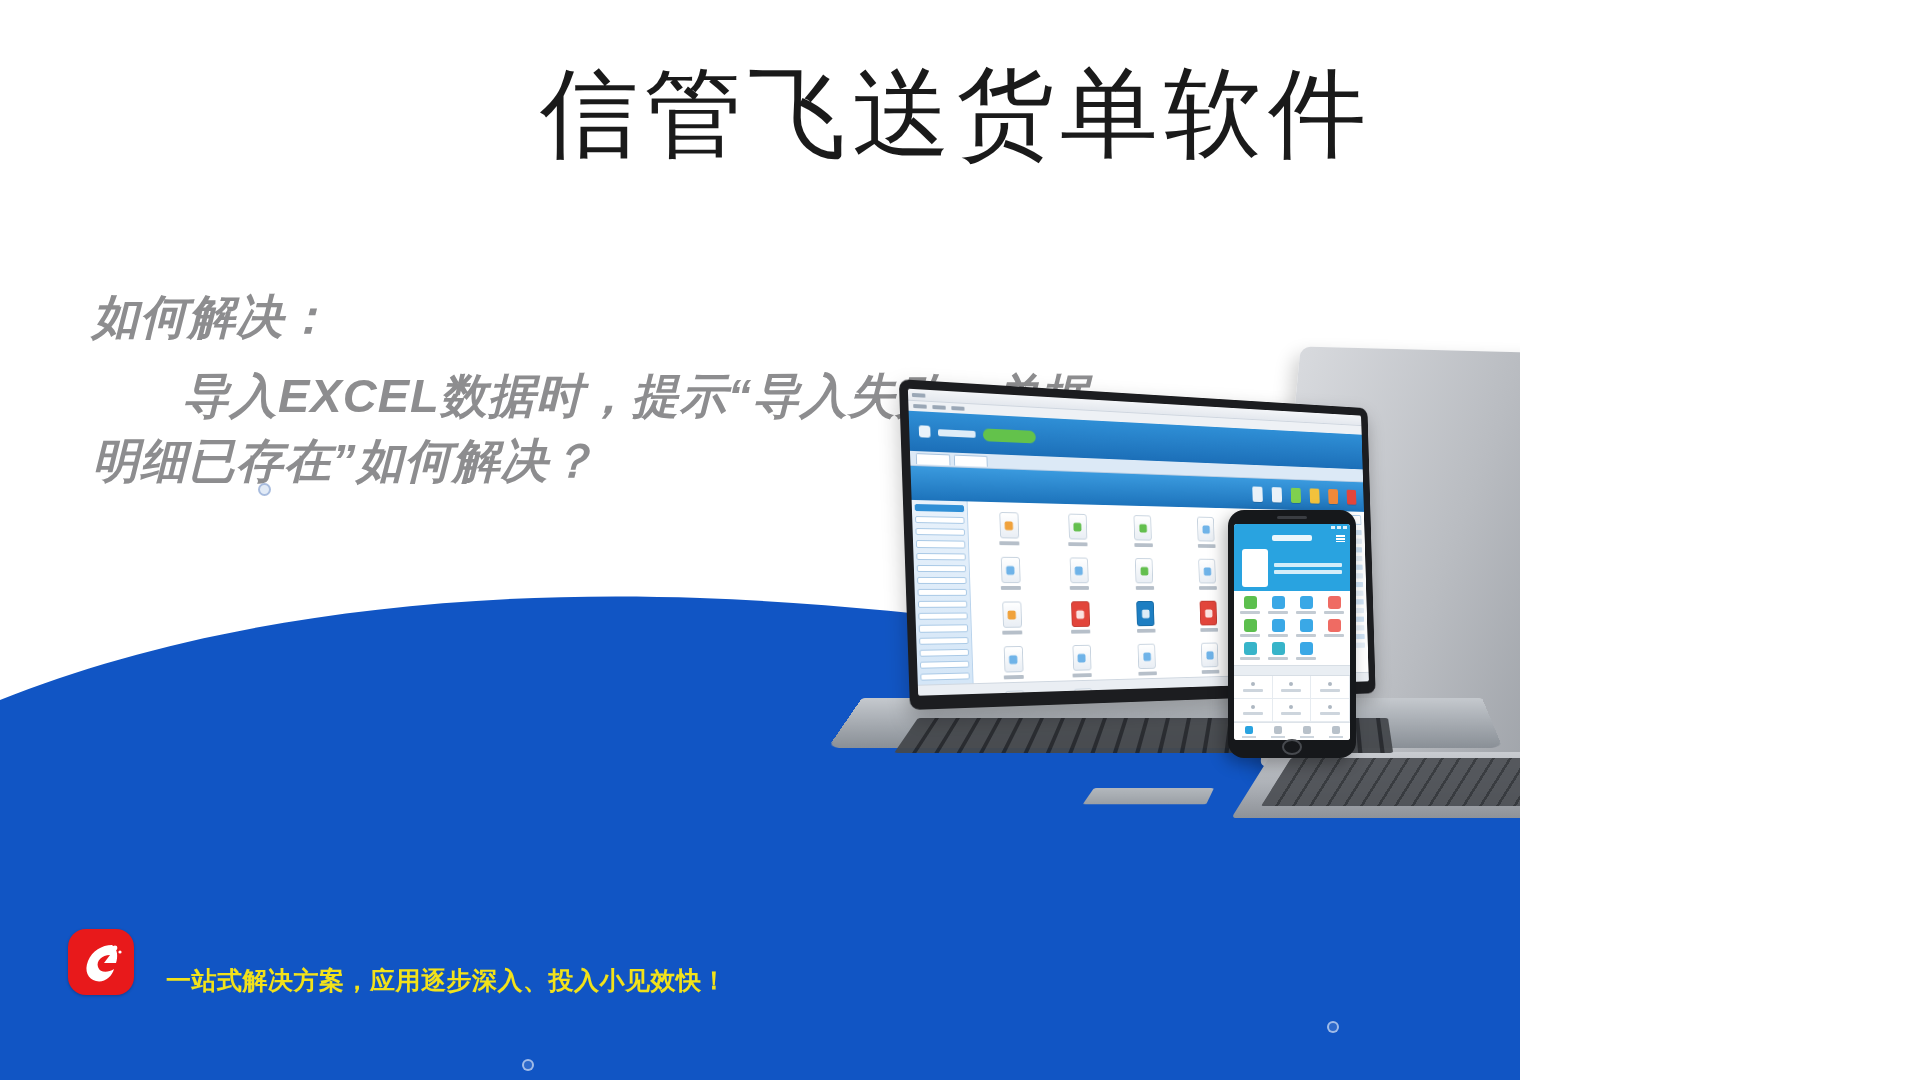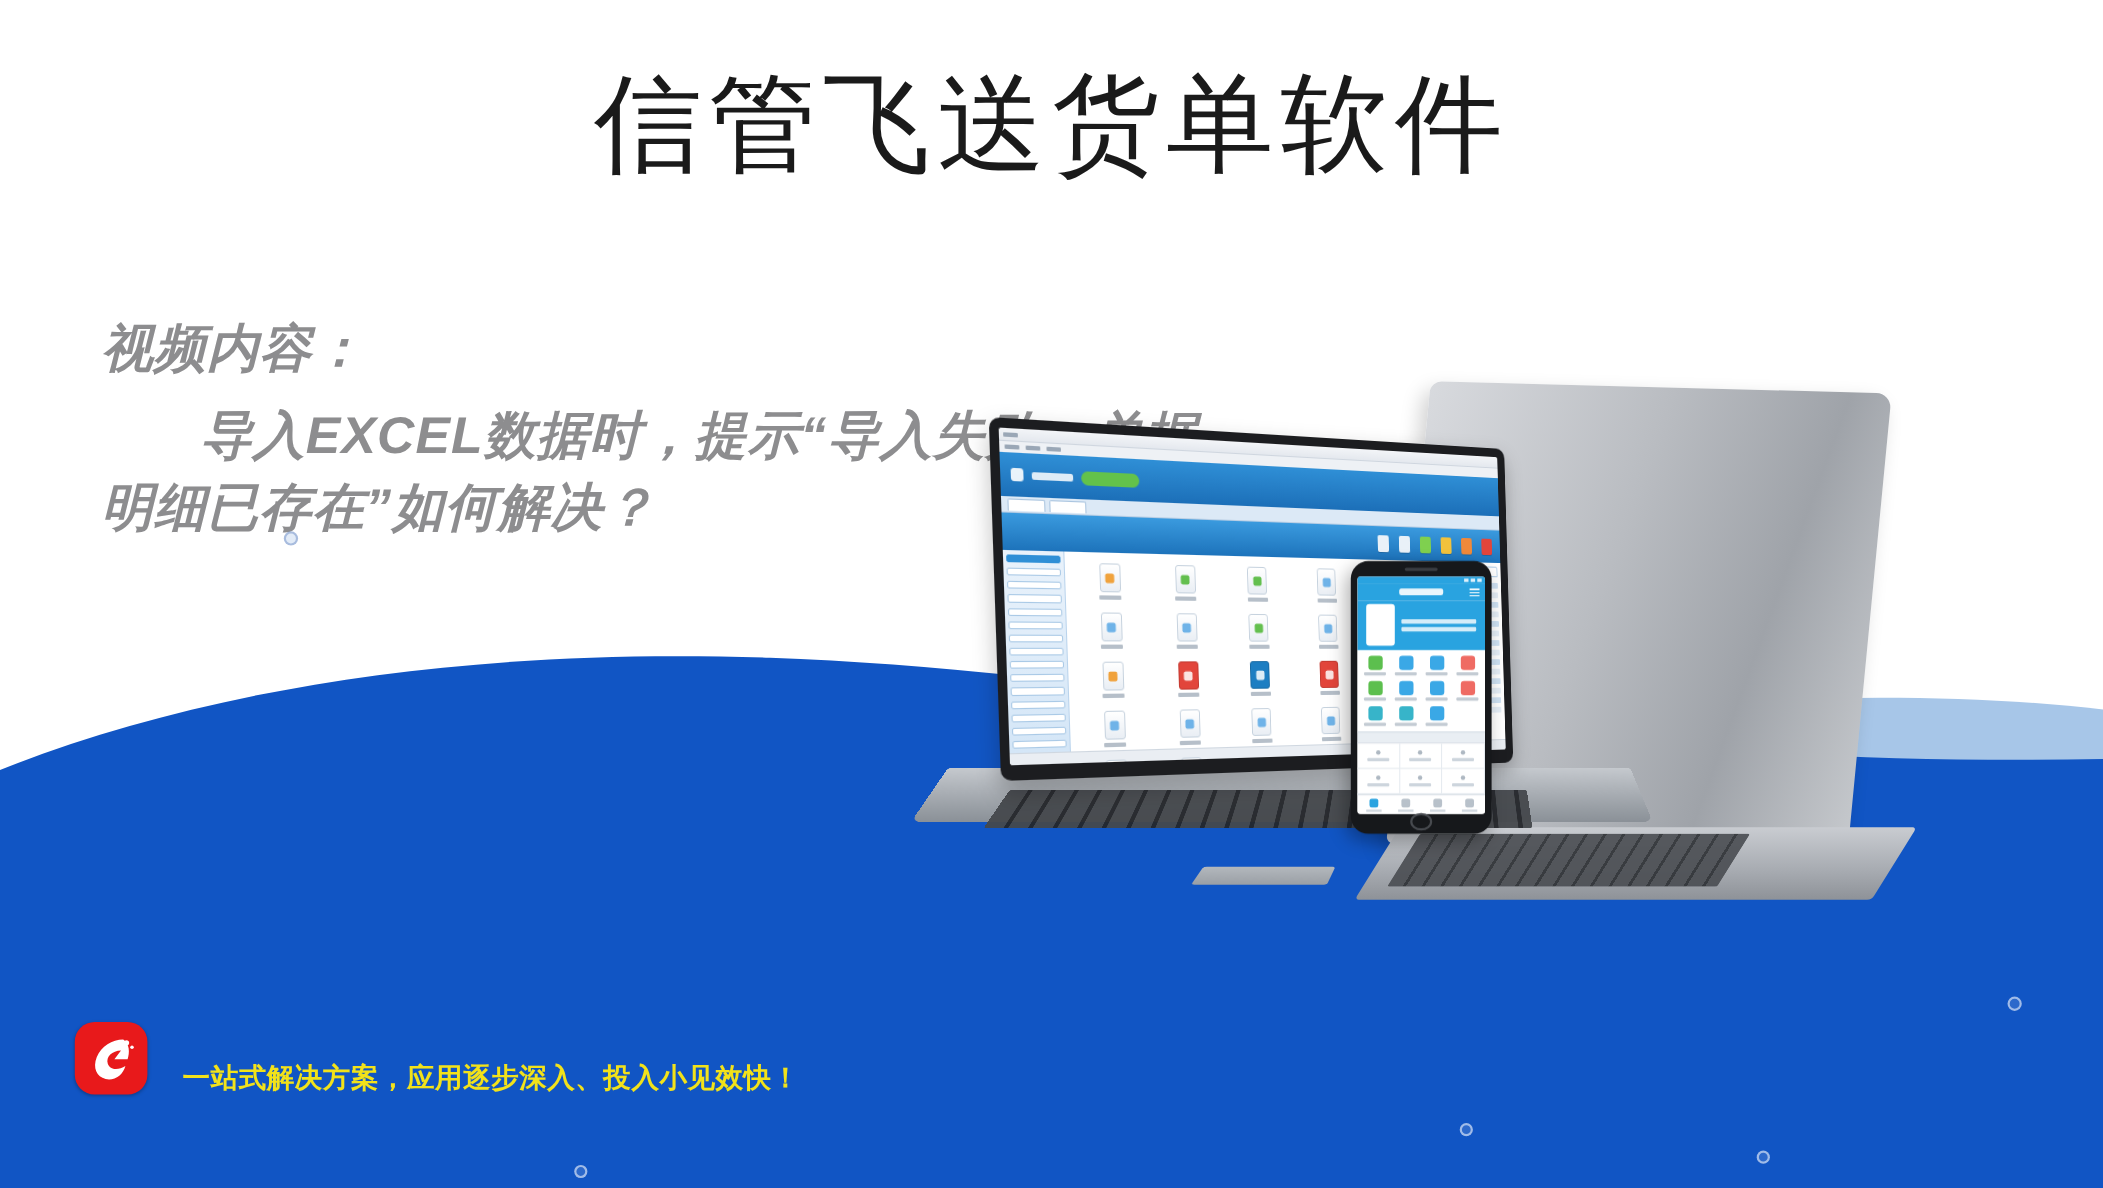--- a/index.html
+++ b/index.html
@@ -2,21 +2,21 @@
 <html><head>
 <meta charset="utf-8">
 <style>
   html, body {
     margin: 0;
     padding: 0;
     background: #ffffff;
   }
   .slide {
     position: relative;
-    width: 1912px;
+    width: 1520px;
     height: 1080px;
     overflow: hidden;
     background: #ffffff;
     font-family: "Liberation Sans", sans-serif;
   }
 
   
   .wave-layer {
     position: absolute;
     left: 0;
@@ -416,21 +416,21 @@
 
   <svg class="wave-layer" viewBox="0 0 1912 1080" preserveAspectRatio="none">
     <path d="M1150,700 L1912,660 L1912,1080 L1150,1080 Z" fill="#a7c6e8"></path>
     <path d="M1200,690 C1400,640 1700,620 1912,645 L1912,780 L1200,800 Z" fill="#a7c6e8"></path>
     <path d="M0,700 C180,628 420,588 700,598 C1050,610 1420,700 1912,690 L1912,1080 L0,1080 Z" fill="#1155c4"></path>
   </svg>
 
   <div class="title">信管飞送货单软件</div>
 
   <div class="body-copy">
-    <span class="lead">视频内容：</span>
+    <span class="lead">如何解决：</span>
     <span class="para">导入EXCEL数据时，提示“导入失败，单据明细已存在”如何解决？</span>
   </div>
 
   <div class="devices">
 
     <div class="laptop-rear"></div>
     <div class="laptop-rear-base"></div>
     <div class="laptop-rear-keys"></div>
 
     <div class="laptop-base"></div>

